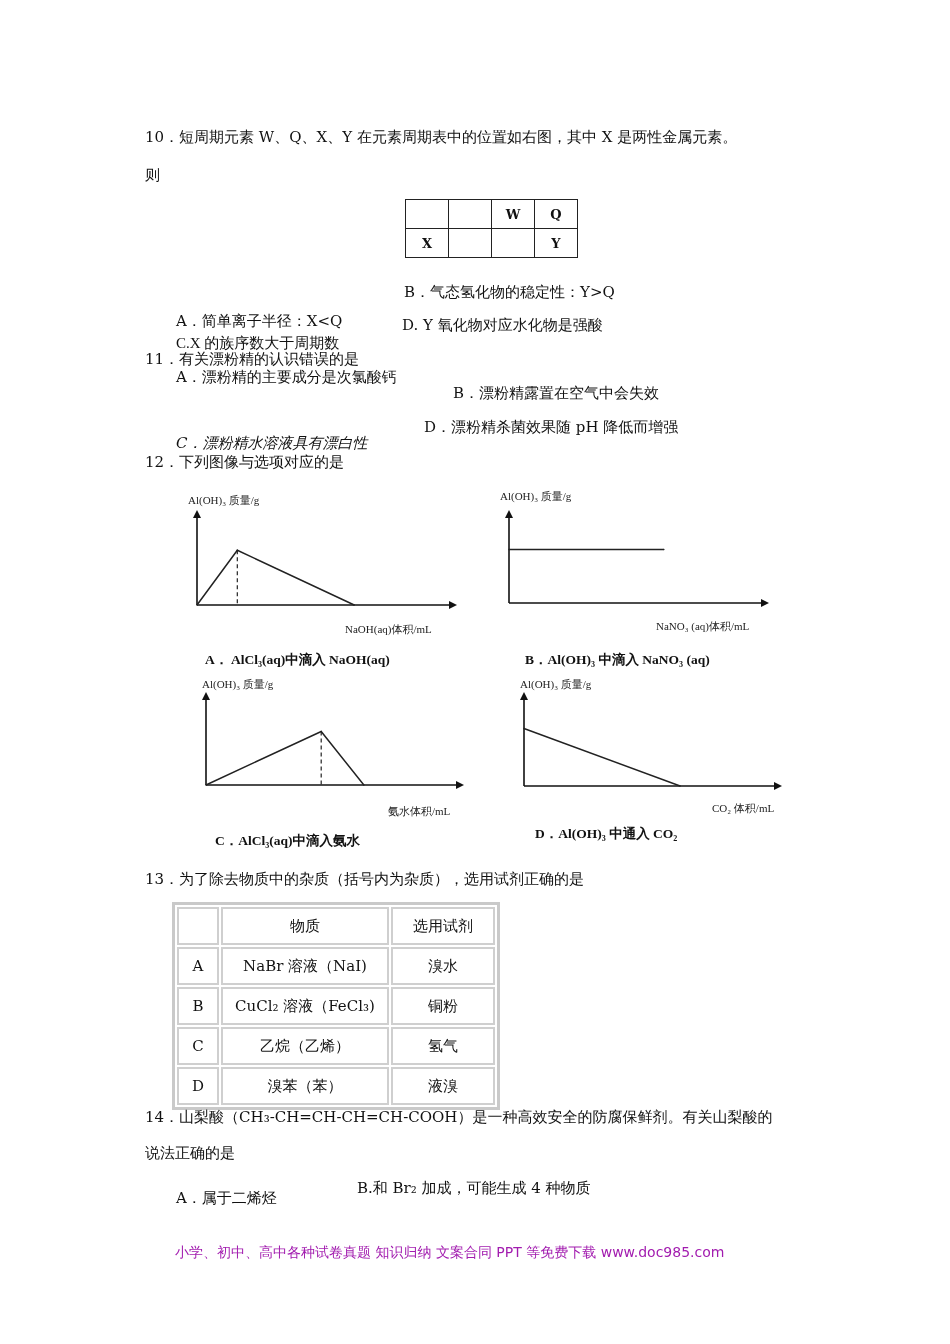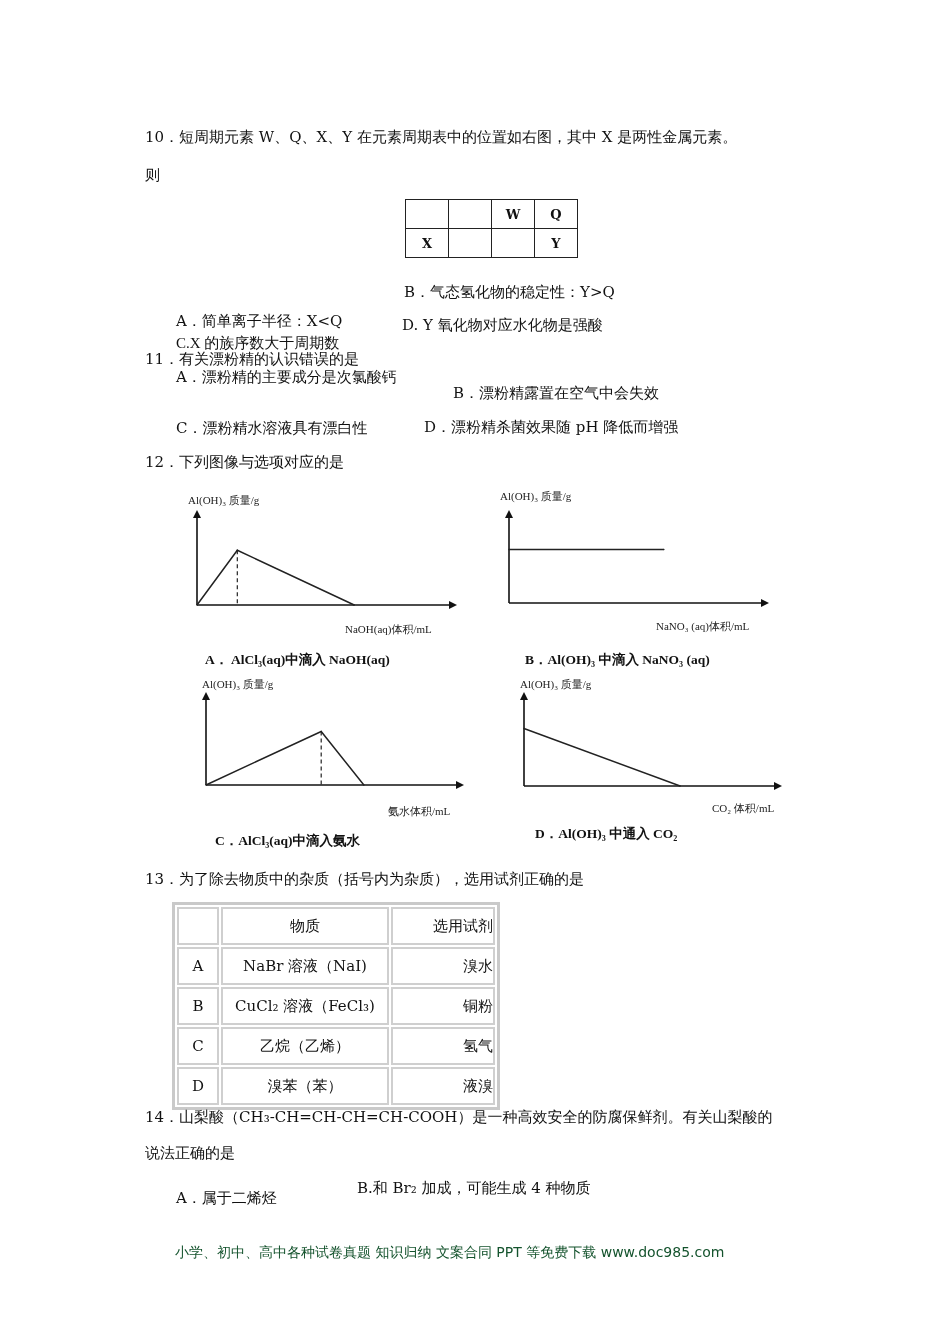--- a/index.html
+++ b/index.html
@@ -11,23 +11,23 @@
   .ptable { position:absolute; left:405px; top:199px; border-collapse:collapse; }
   .ptable td { border:1.5px solid #222; width:42px; height:28px; text-align:center;
                font-size:13px; font-weight:bold; padding:0; }
   .chart { position:absolute; left:0; top:0; width:950px; height:1344px; pointer-events:none; }
   .chart text { font-family:"Liberation Serif","DejaVu Serif",serif; }
   .qtable { position:absolute; left:172px; top:902px; border-collapse:separate;
             border:3px solid #c9c9c9; border-spacing:2px; background:#fff; }
   .qtable td { border:2px solid #cfcfcf; text-align:center; font-size:15px; height:34px; padding:0; }
   .qtable td.c0 { width:38px; }
   .qtable td.c1 { width:164px;margin-top:48px; }
-  .qtable td.c2 { width:100px;text-align:right; }
+  .qtable td.c2 { width:100px; }
   .footer { position:absolute; left:175px; top:1244px; font-family:"DejaVu Sans","Liberation Sans",sans-serif;
-            font-size:14px; white-space:nowrap; color:#14532d; }
+            font-size:14px; white-space:nowrap; color:#a21caf; }
 </style>
 </head>
 <body>
 
 <div class="line q" style="top:127px;">10．短周期元素 W、Q、X、Y 在元素周期表中的位置如右图，其中 X 是两性金属元素。</div>
 <div class="line q" style="top:165px;">则</div>
 
 <table class="ptable">
   <tbody>
       <tr>
@@ -46,21 +46,21 @@
   </table>
 
 <div class="line opt" style="top:266px;margin-top:45px;">A．简单离子半径：X&lt;Q</div>
 <div class="line" style="top:282px; left:404px;">B．气态氢化物的稳定性：Y&gt;Q</div>
 <div class="line opt" style="top:333px;font-family:Liberation Serif, serif;">C.X 的族序数大于周期数</div>
 <div class="line" style="top:315px; left:402px;text-align:right;">D. Y 氧化物对应水化物是强酸</div>
 
 <div class="line q" style="top:349px;">11．有关漂粉精的认识错误的是</div>
 <div class="line opt" style="top:367px;">A．漂粉精的主要成分是次氯酸钙</div>
 <div class="line" style="top:383px; left:453px;">B．漂粉精露置在空气中会失效</div>
-<div class="line opt" style="top:418px;">C．漂粉精水溶液具有漂白性</div>
+<div class="line opt" style="top:433px;font-style:italic;">C．漂粉精水溶液具有漂白性</div>
 <div class="line" style="top:417px; left:424px;">D．漂粉精杀菌效果随 pH 降低而增强</div>
 
 <div class="line q" style="top:452px;">12．下列图像与选项对应的是</div>
 
 <svg class="chart" id="charts" xmlns="http://www.w3.org/2000/svg">
   <defs>
     <marker id="arr" markerWidth="8" markerHeight="8" refX="6" refY="4" orient="auto" markerUnits="userSpaceOnUse">
       <path d="M0,0 L8,4 L0,8 z" fill="#111"></path>
     </marker>
   </defs>

